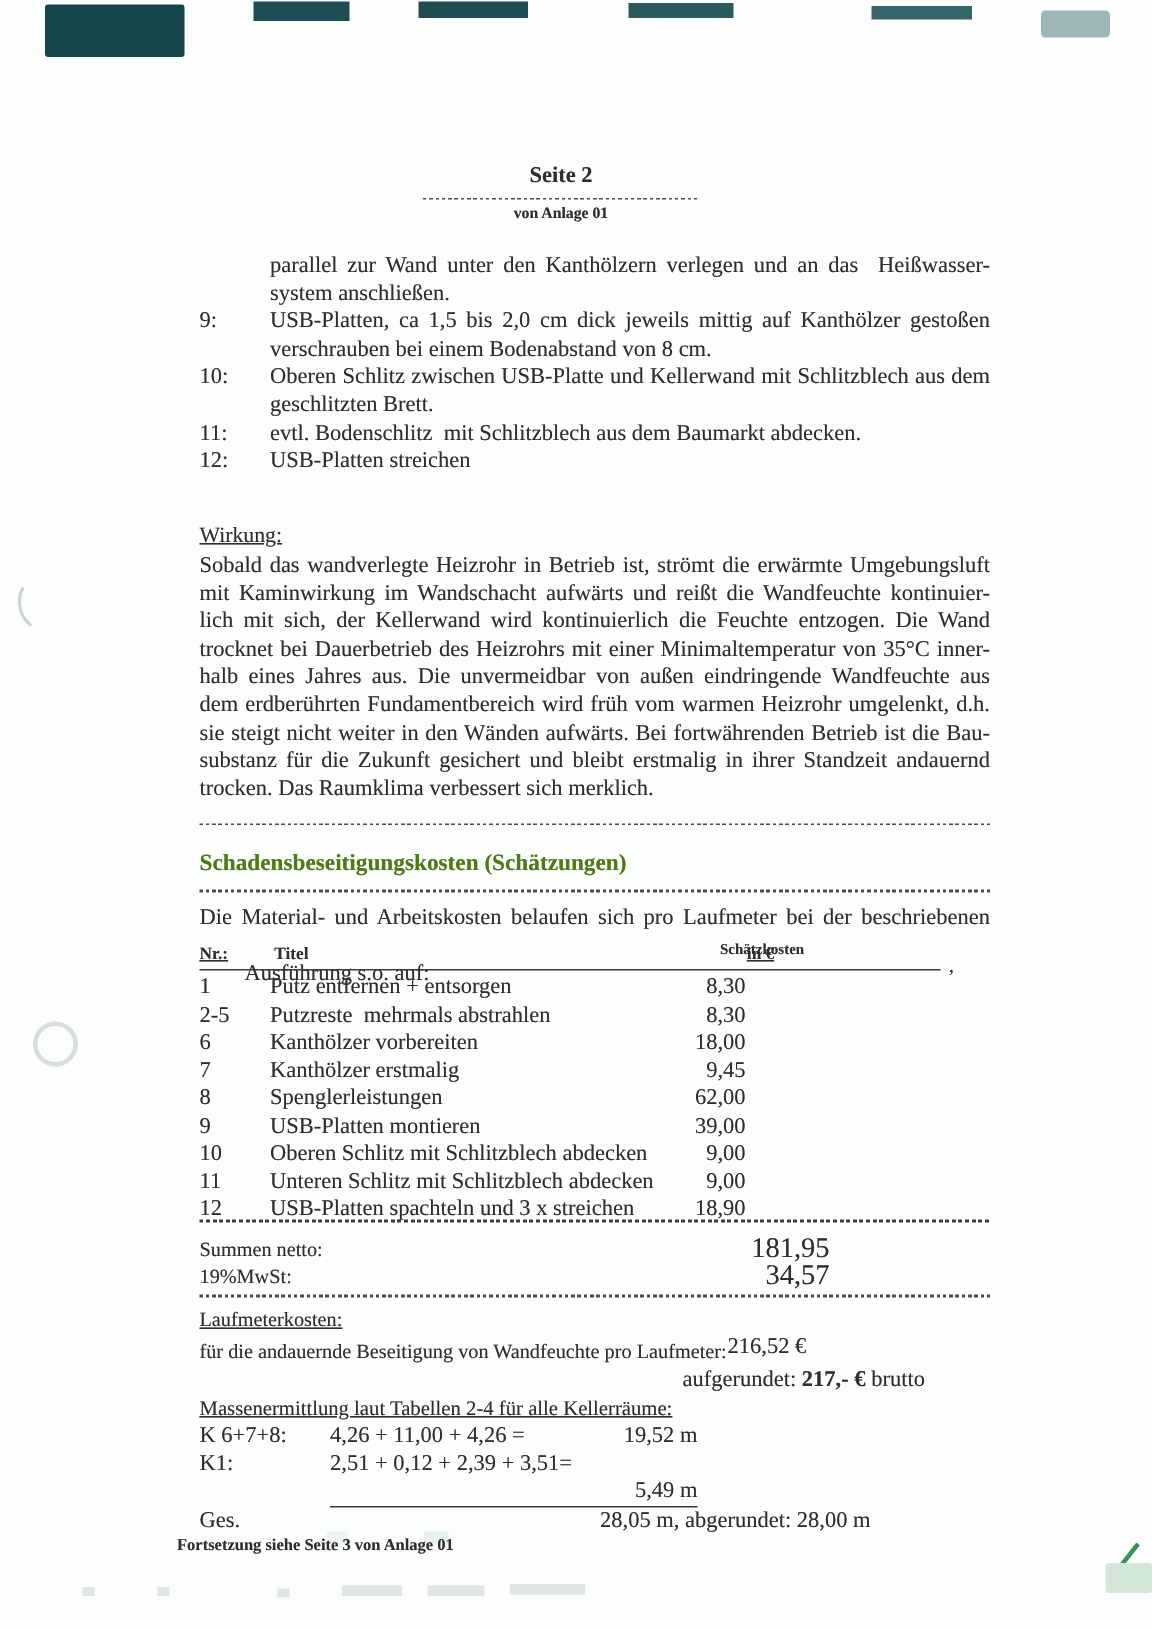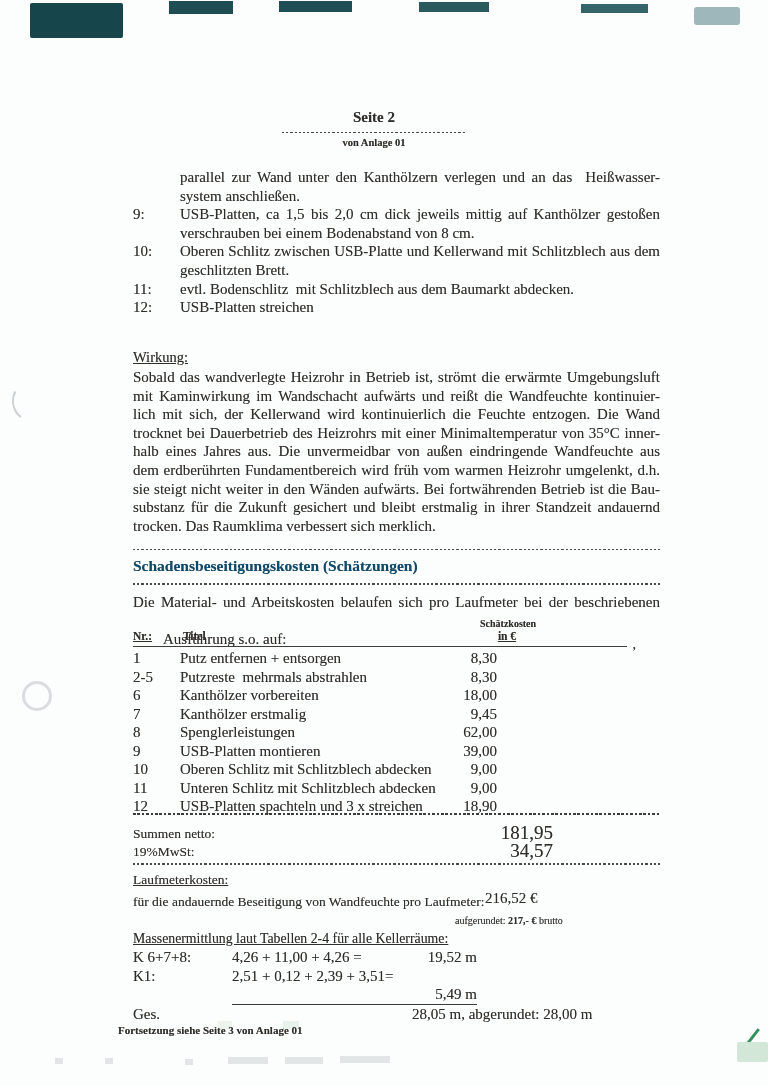--- a/index.html
+++ b/index.html
@@ -22,21 +22,21 @@
   .headsub{font-size:10.5px;font-weight:bold;margin-top:4px;}
   
   .intro{margin-left:47px;}
   .itemrow{display:flex;}
   .itemnr{width:47px;flex:none;font-size:15px;line-height:18.6px;}
   .itemtext{flex:1;}
   
   .label-ul{font-size:14.5px;line-height:19px;text-decoration:underline;}
   .wpara{margin-top:1px;}
   
-  .kheading{font-size:15.5px;font-weight:bold;line-height:20px;margin-top:6px;color:#0c4a6e;}
+  .kheading{font-size:15.5px;font-weight:bold;line-height:20px;margin-top:16px;color:#4d7c0f;}
   .ksep2{margin-top:7px;}
   .kintro{margin-top:8px;}
   .krel{position:relative;}
   .estlabel{position:absolute;left:347px;top:4px;font-size:10px;font-weight:bold;}
   
   .thead{position:relative;width:494px;height:16px;border-bottom:1px solid #3f3d3a;font-size:11.5px;font-weight:bold;}
   .hnr{display:inline-block;width:47px;text-decoration:underline;}
   .htitle{display:inline-block;}
   .hprice{position:absolute;left:339px;width:70px;text-align:center;text-decoration:underline;}
   .hcomma{position:absolute;right:-9px;bottom:-7px;font-size:14px;font-weight:normal;}
@@ -46,25 +46,25 @@
   .ttitle{width:272px;flex:none;white-space:pre;}
   .tprice{width:45px;flex:none;text-align:right;}
   
   .srow{position:relative;height:18.8px;line-height:18.8px;}
   .slabel{font-size:13.5px;}
   .sval{position:absolute;left:340px;width:80px;text-align:right;font-size:19px;}
   
   .small{font-size:13.5px;}
   .lmrow{position:relative;margin-top:3px;line-height:17px;}
   .lmval{position:absolute;left:352px;top:-2px;font-size:15px;}
-  .lmround{margin-left:322px;margin-top:2px;font-size:10px;line-height:18px;}
+  .lmround{margin-left:322px;margin-top:2px;font-size:15px;line-height:18px;}
   
   .small2{font-size:13.8px;line-height:17px;text-decoration:underline;}
   #massen-rows{margin-top:1px;}
-  .mrow{display:flex;font-size:15px;line-height:18.6px;gap:12px;}
+  .mrow{display:flex;font-size:15px;line-height:18.6px;}
   .mkey{width:87px;flex:none;}
   .mline{width:245px;flex:none;display:flex;}
   .mline.ul{border-bottom:1.2px solid #3c3a37;flex-direction:column;}
   .mformula{width:180px;flex:none;white-space:pre;}
   .mresult{flex:1;text-align:right;white-space:nowrap;}
   .mresult.long{text-align:right;}
   .footer{width:527px;font-size:11px;font-weight:bold;margin-top:1px;transform:translateX(-15px);}
   
   .art{position:absolute;}
 </style>

